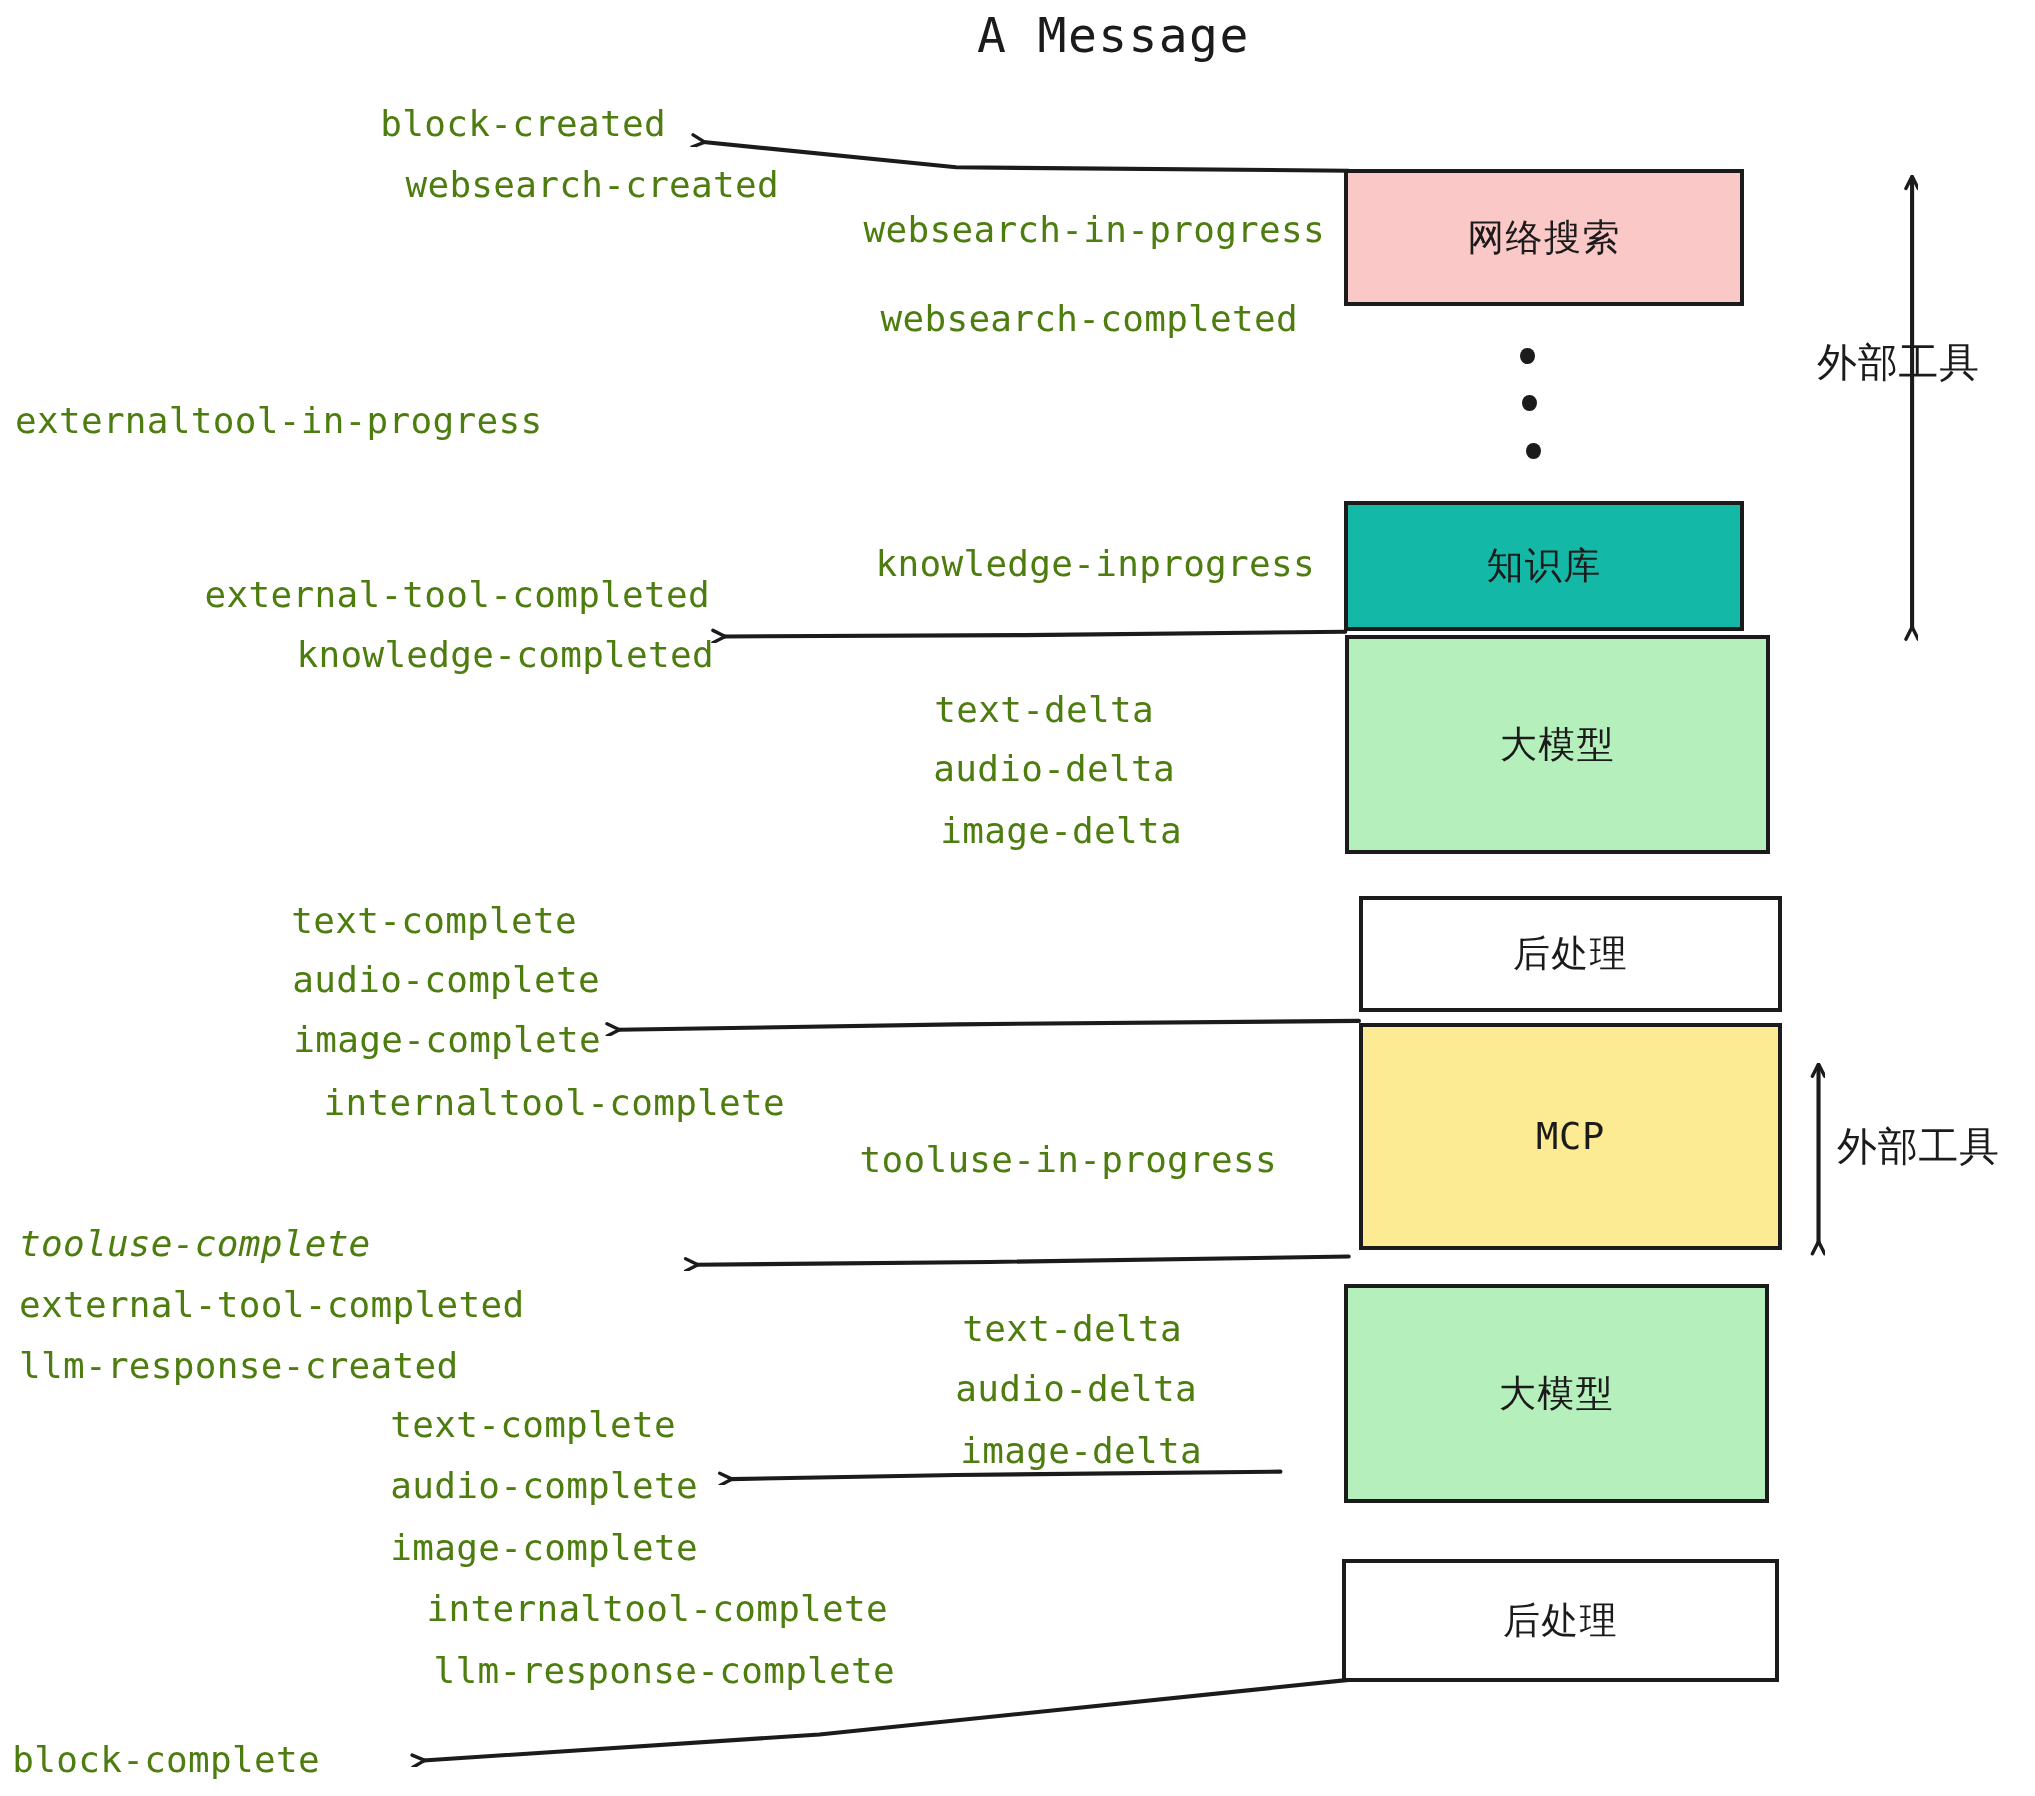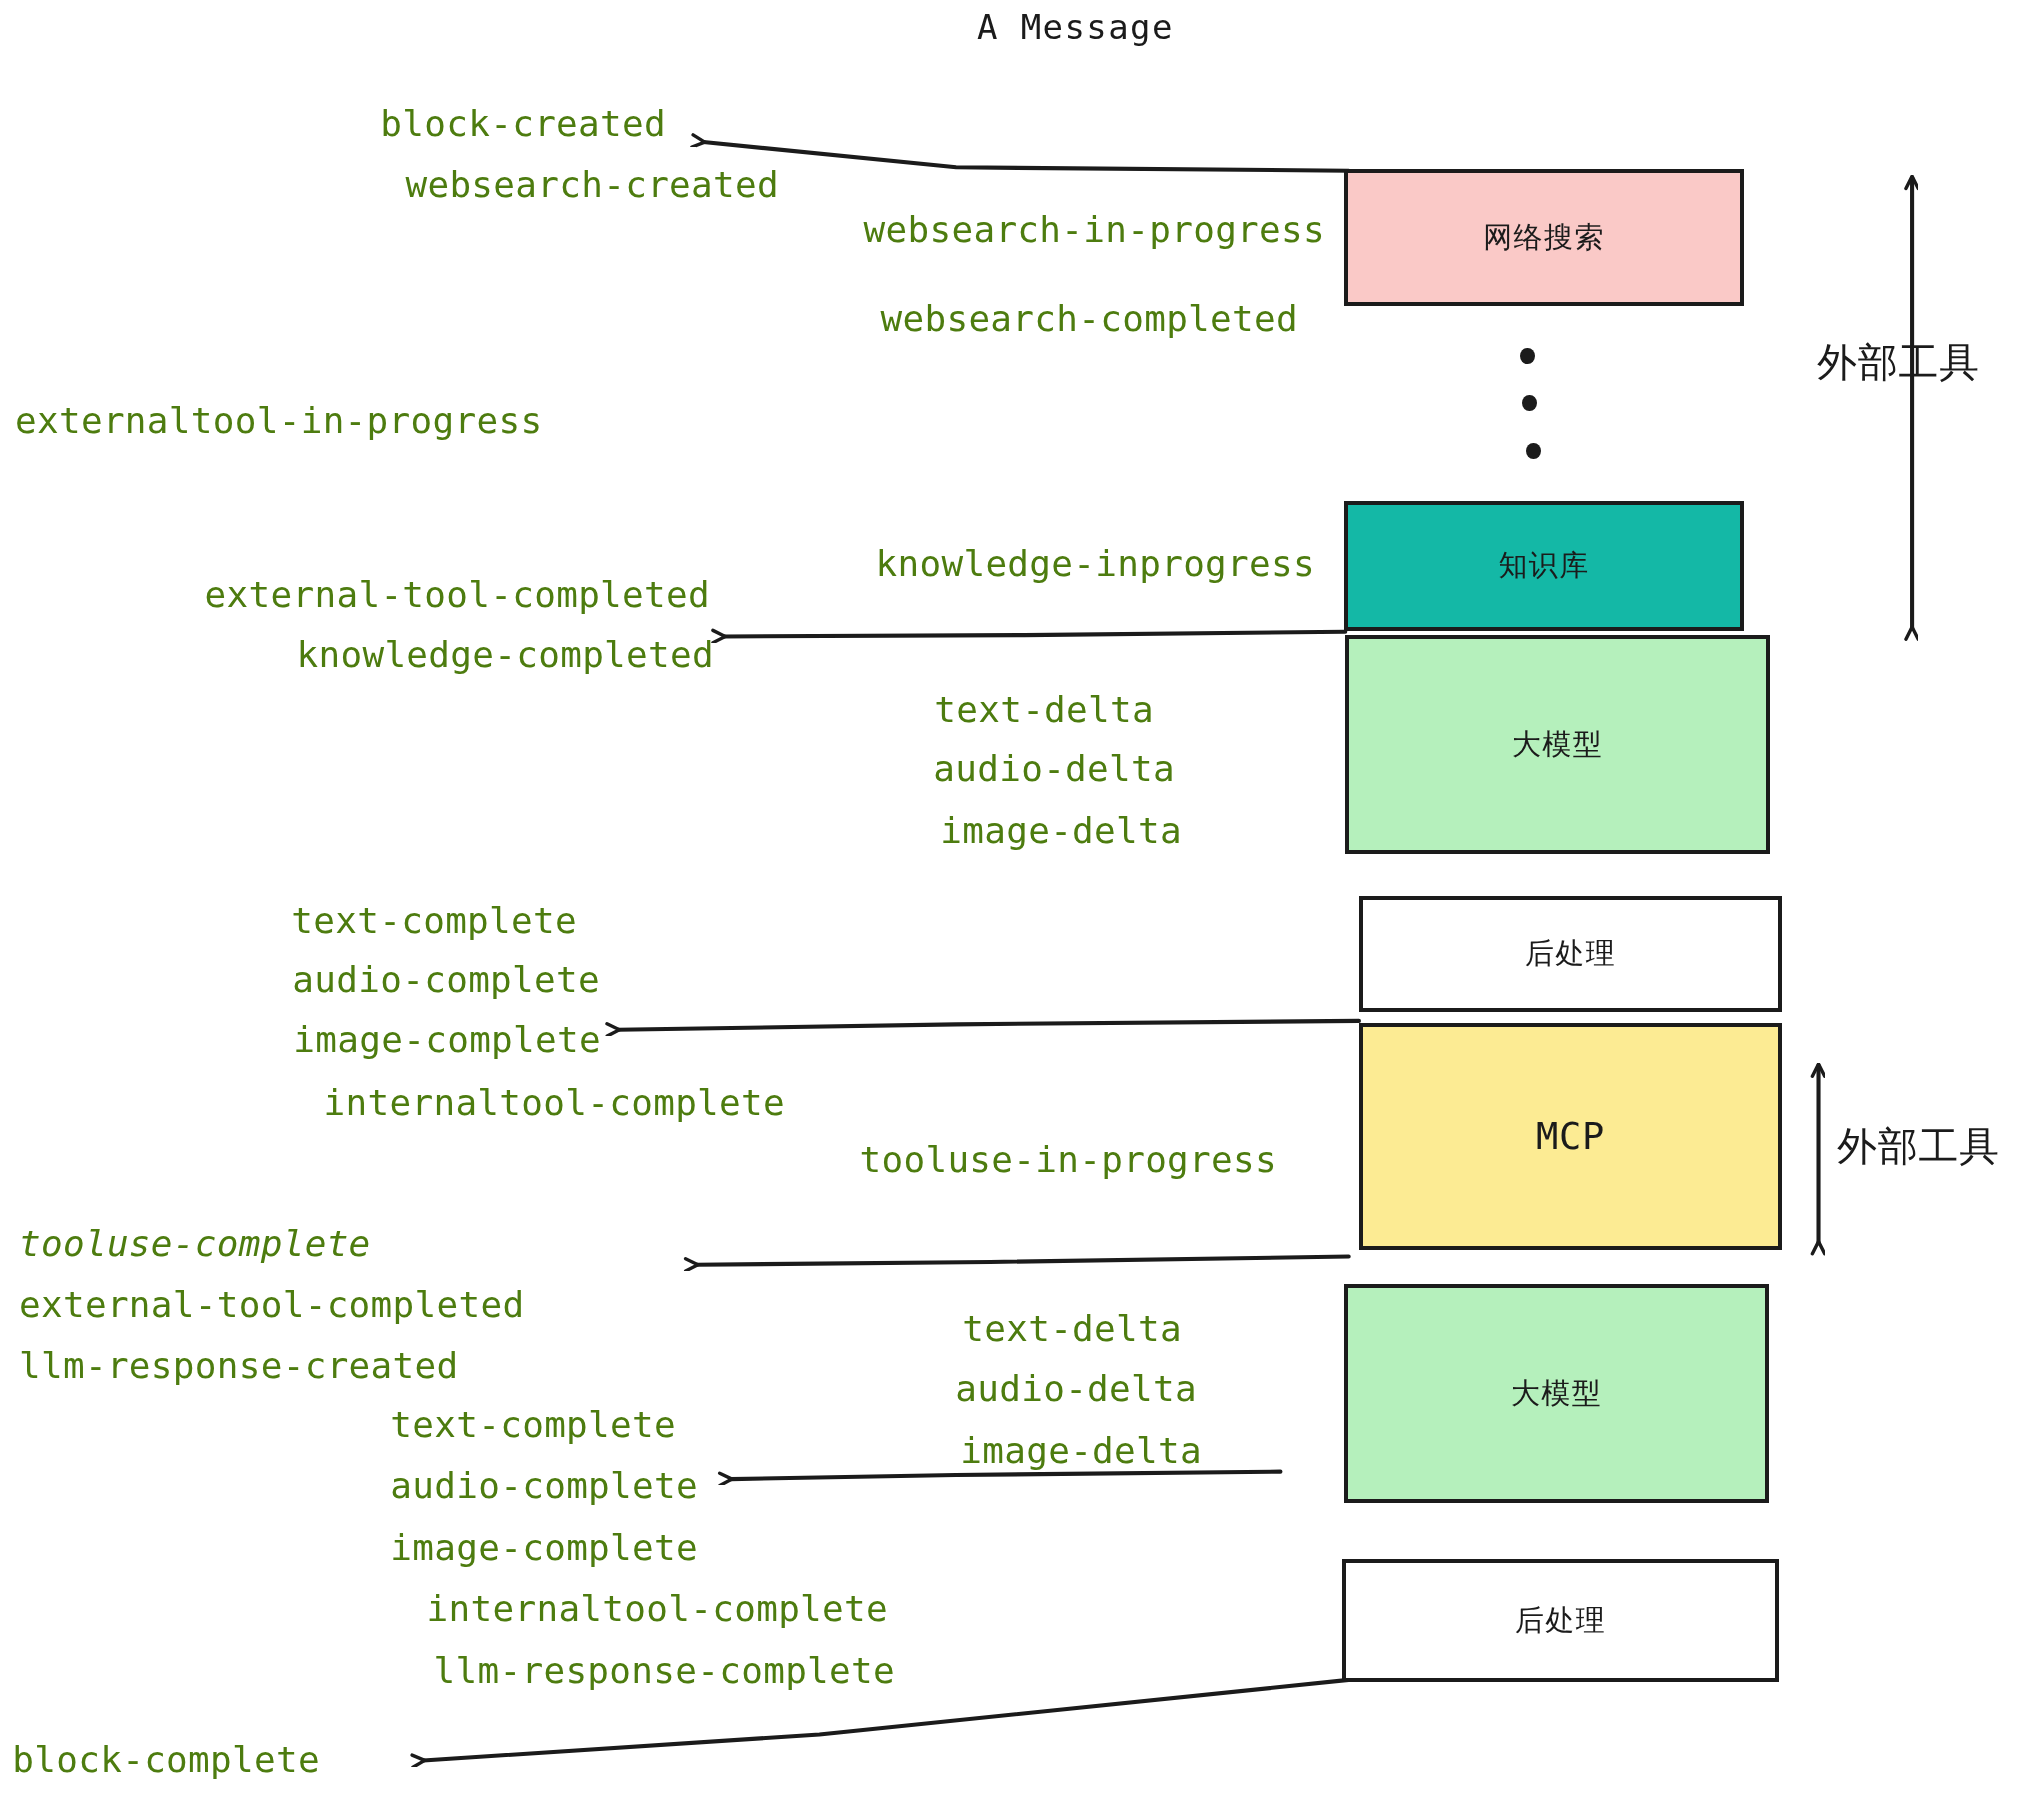--- a/index.html
+++ b/index.html
@@ -23,39 +23,39 @@
     font-family: "DejaVu Sans Mono", "Liberation Mono", monospace;
     font-size: 36px;
     line-height: 1;
     letter-spacing: 0.3px;
   }
   .lbl.right { transform: translateX(-100%); }
   #title {
     position: absolute;
     left: 977px;
     top: 6.8px;
-    font-size: 34px;
+    font-size: 48px;
     color: #1b1b1b;
     white-space: pre;
     font-family: "DejaVu Sans Mono", "Liberation Mono", monospace;
     letter-spacing: 1.4px;
   }
   
   .box {
     position: absolute;
     box-sizing: border-box;
     border: 4.1px solid #1b1b1b;
     display: flex;
     align-items: center;
     justify-content: center;
     color: #1b1b1b;
   }
   .box .cjk {
     font-family: "DejaVu Sans", "Liberation Sans", sans-serif;
-    font-size: 29px;
+    font-size: 37px;
     letter-spacing: 1.4px;
     white-space: pre;
   }
   .box .latin {
     font-family: "DejaVu Sans Mono", "Liberation Mono", monospace;
     font-size: 37px;
     letter-spacing: 0.7px;
     white-space: pre;
     text-align: center;
   }

